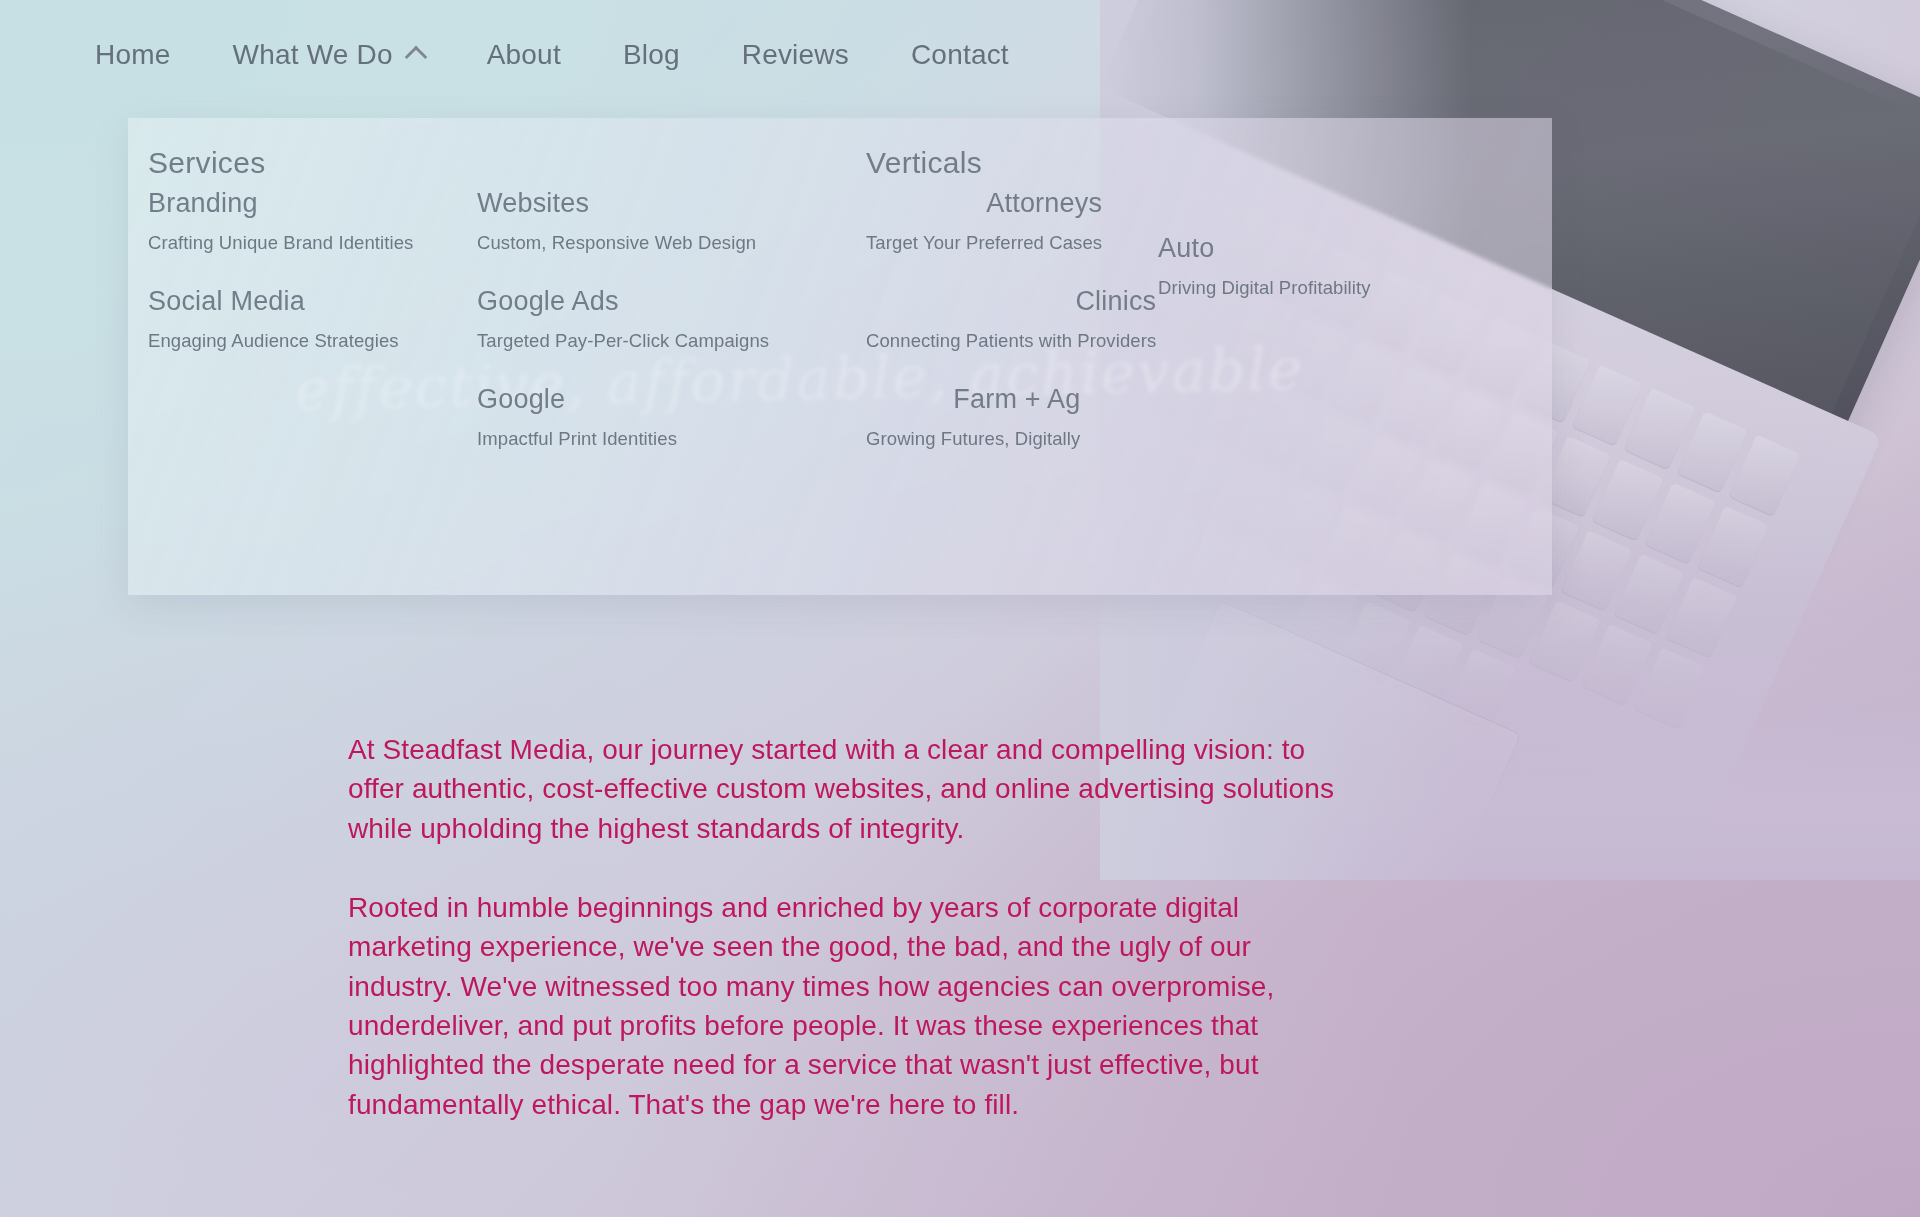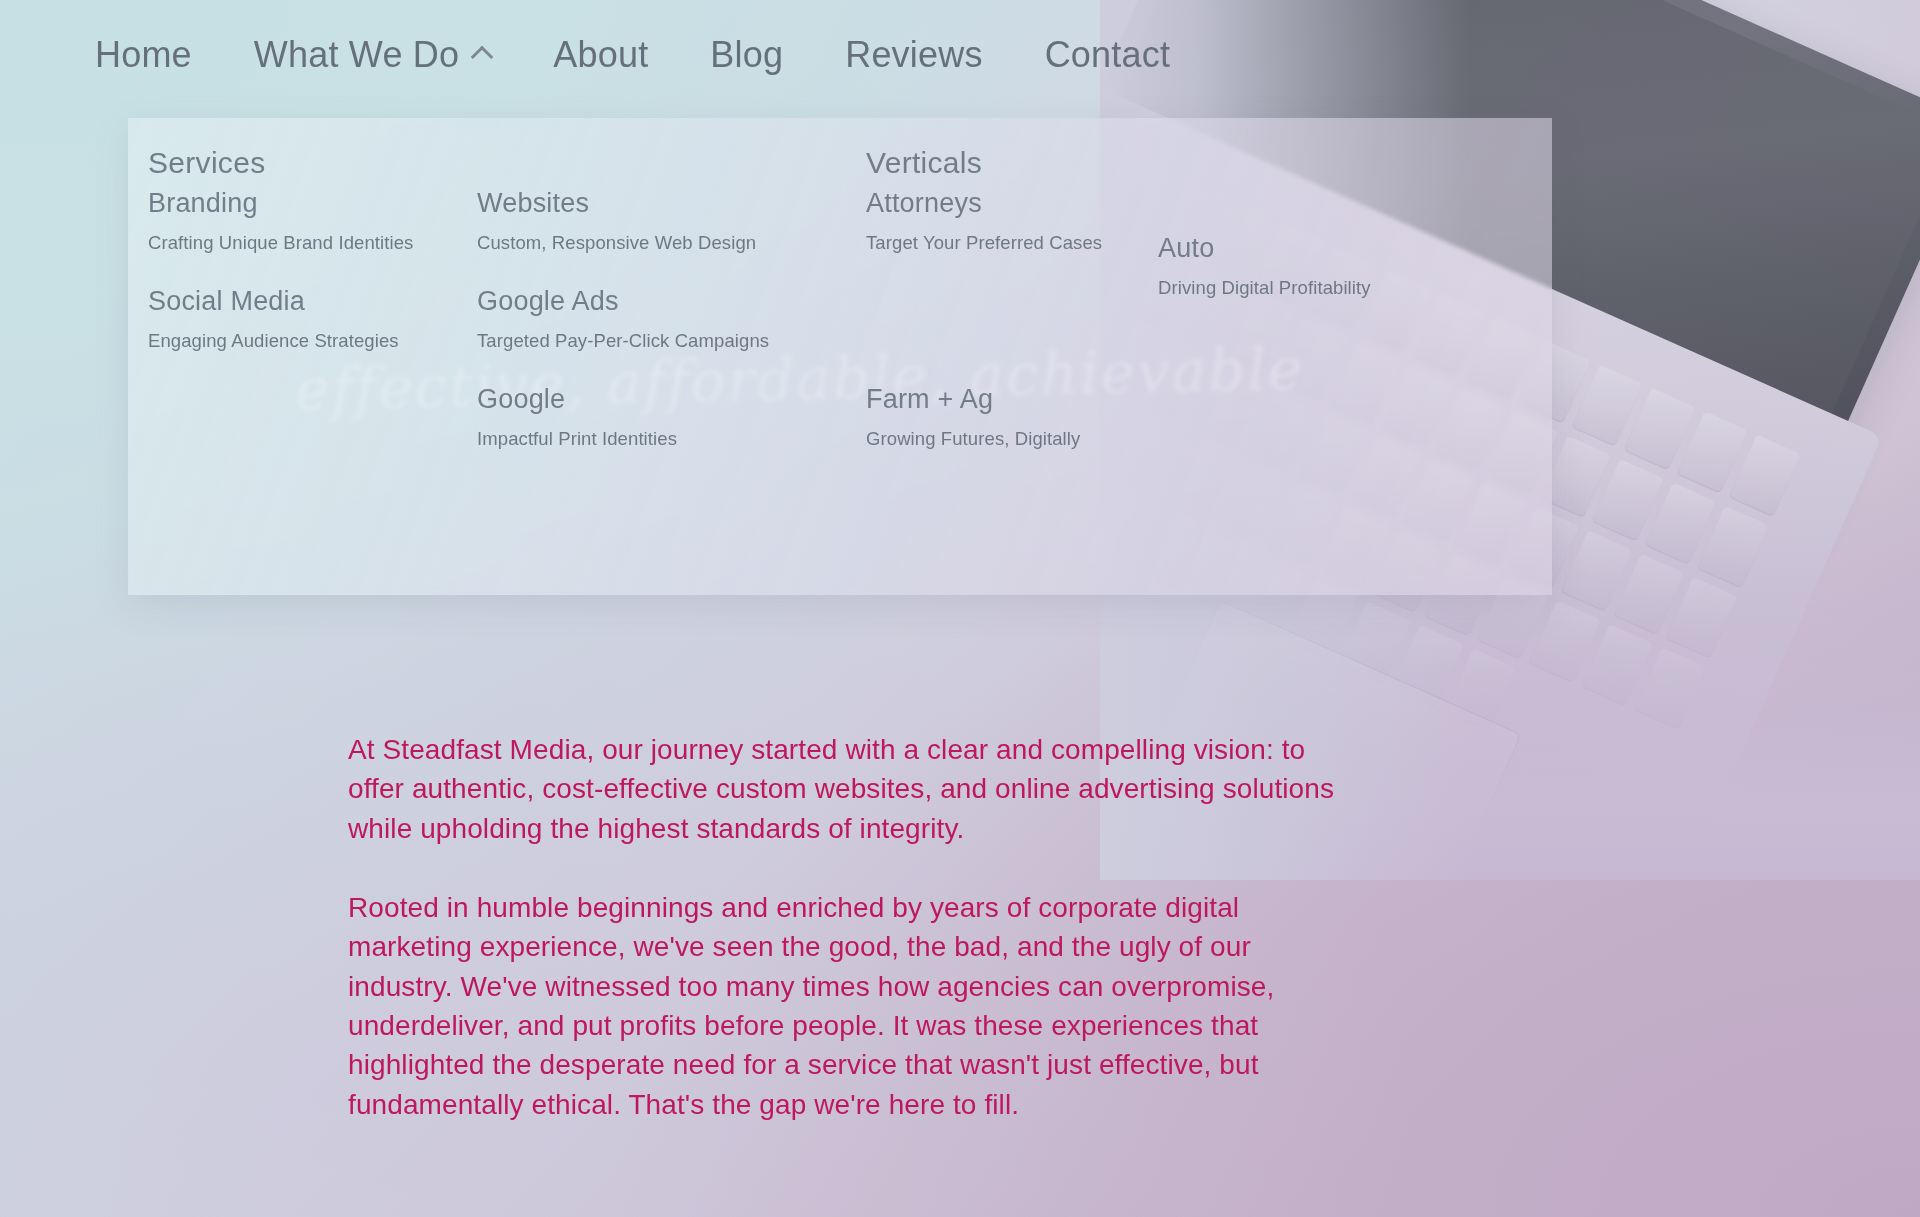--- a/index.html
+++ b/index.html
@@ -115,21 +115,21 @@
   #navbar{
     position:absolute;
     top:0; left:0; right:0;
     height:110px;
     display:flex;
     align-items:center;
     padding-left:95px;
     gap:0;
   }
   .nav-item{
-    font-size:36px;
+    font-size:28px;
     font-weight:300;
     color:#66707c;
     letter-spacing:.2px;
     padding:0 31px;
     display:flex;
     align-items:center;
     gap:13px;
     cursor:pointer;
     white-space:nowrap;
   }
@@ -194,21 +194,21 @@
     font-size:18.5px;
     font-weight:400;
     color:#6e7884;
     letter-spacing:.1px;
     white-space:nowrap;
   }
 
   
   .c1{ left:20px; }
   .c2{ left:349px; }
-  .c3{ left:738px; }
+  .c3{ left:738px;text-align:right; }
   .c4{ left:1030px;margin-top:45px; }
   
   .r1{ top:70px; }
   .r2{ top:168px; }
   .r3{ top:266px; }
 
   
   #body-copy{
     position:absolute;
     left:348px; top:730px;
@@ -351,20 +351,24 @@
     </div>
     <div class="menu-entry c2 r3">
       <div class="entry-title">Google</div>
       <div class="entry-sub">Impactful Print Identities</div>
     </div>
 
     <div class="menu-entry c3 r1">
       <div class="entry-title">Attorneys</div>
       <div class="entry-sub">Target Your Preferred Cases</div>
     </div>
+    <div class="menu-entry c3 r2">
+      <div class="entry-title">Clinics</div>
+      <div class="entry-sub">Connecting Patients with Providers</div>
+    </div>
     <div class="menu-entry c3 r3">
       <div class="entry-title">Farm + Ag</div>
       <div class="entry-sub">Growing Futures, Digitally</div>
     </div>
 
     <div class="menu-entry c4 r1">
       <div class="entry-title">Auto</div>
       <div class="entry-sub">Driving Digital Profitability</div>
     </div>
 

